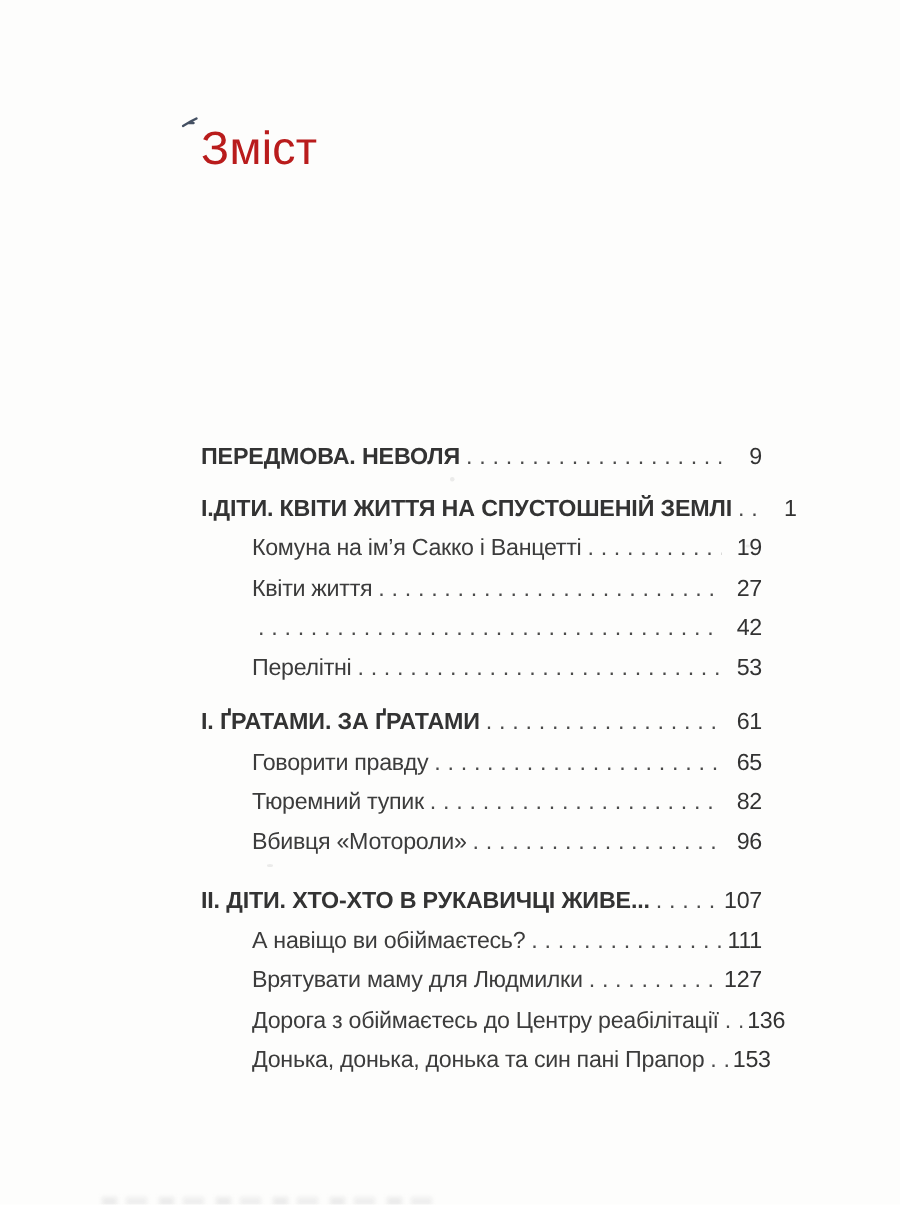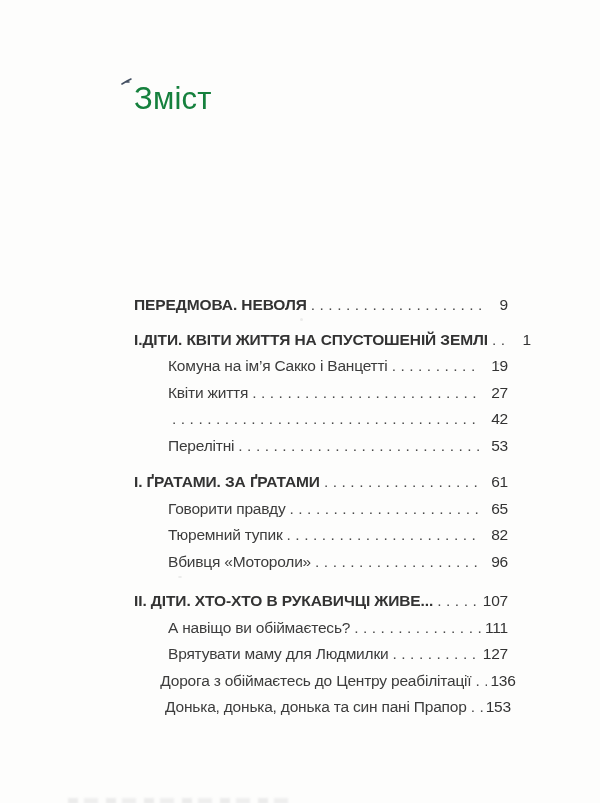--- a/index.html
+++ b/index.html
@@ -15,21 +15,21 @@
     background: #fdfdfc;
     color: #3a3a3a;
     box-sizing: border-box;
     padding: 78px 92px 0 134px;
   }
   .page-title {
     margin: 0;
     font-size: 31px;
     font-weight: 500;
     letter-spacing: 0.2px;
-    color: #15803d;
+    color: #b91c1c;
     line-height: 42px;
   }
   .pen-mark {
     position: absolute;
     left: 121px; top: 76px;
     width: 16px; height: 13px;
   }
   .toc { margin-top: 172px; }
   .toc-section { margin-top: 8px; }
   .toc-section:first-child { margin-top: 16px; }
@@ -42,21 +42,21 @@
     font-size: 15.5px;
     letter-spacing: -0.2px;
     color: #3c3c3c;
     white-space: nowrap;
   }
   .toc-row.section .lbl {
     font-weight: 700;
     color: #333333;
     letter-spacing: -0.1px;
   }
-  .toc-row.item { padding-left: 34px; justify-content: center; }
+  .toc-row.item { padding-left: 34px; }
   .toc-row .lbl { flex: 0 0 auto; }
   .leader {
     flex: 1 1 auto;
     overflow: hidden;
     white-space: nowrap;
     margin: 0 3px 0 4px;
     color: #4a4a4a;
     min-width: 12px;
   }
   .leader::after {

